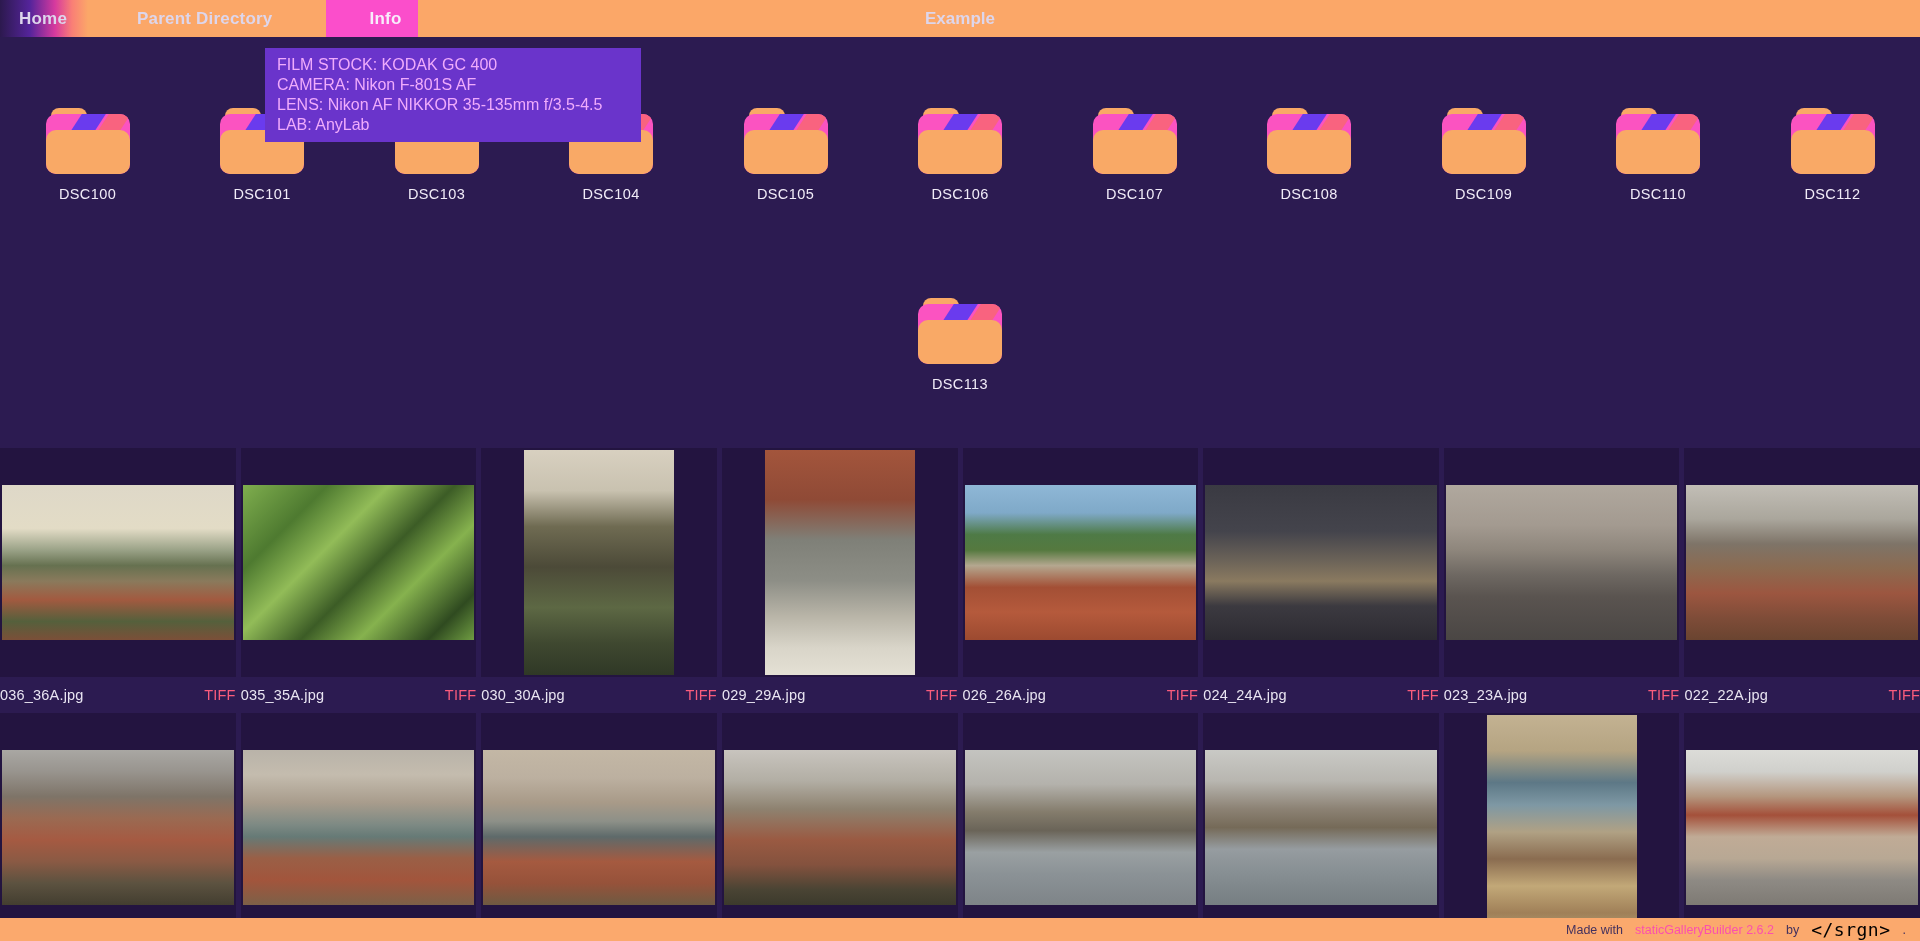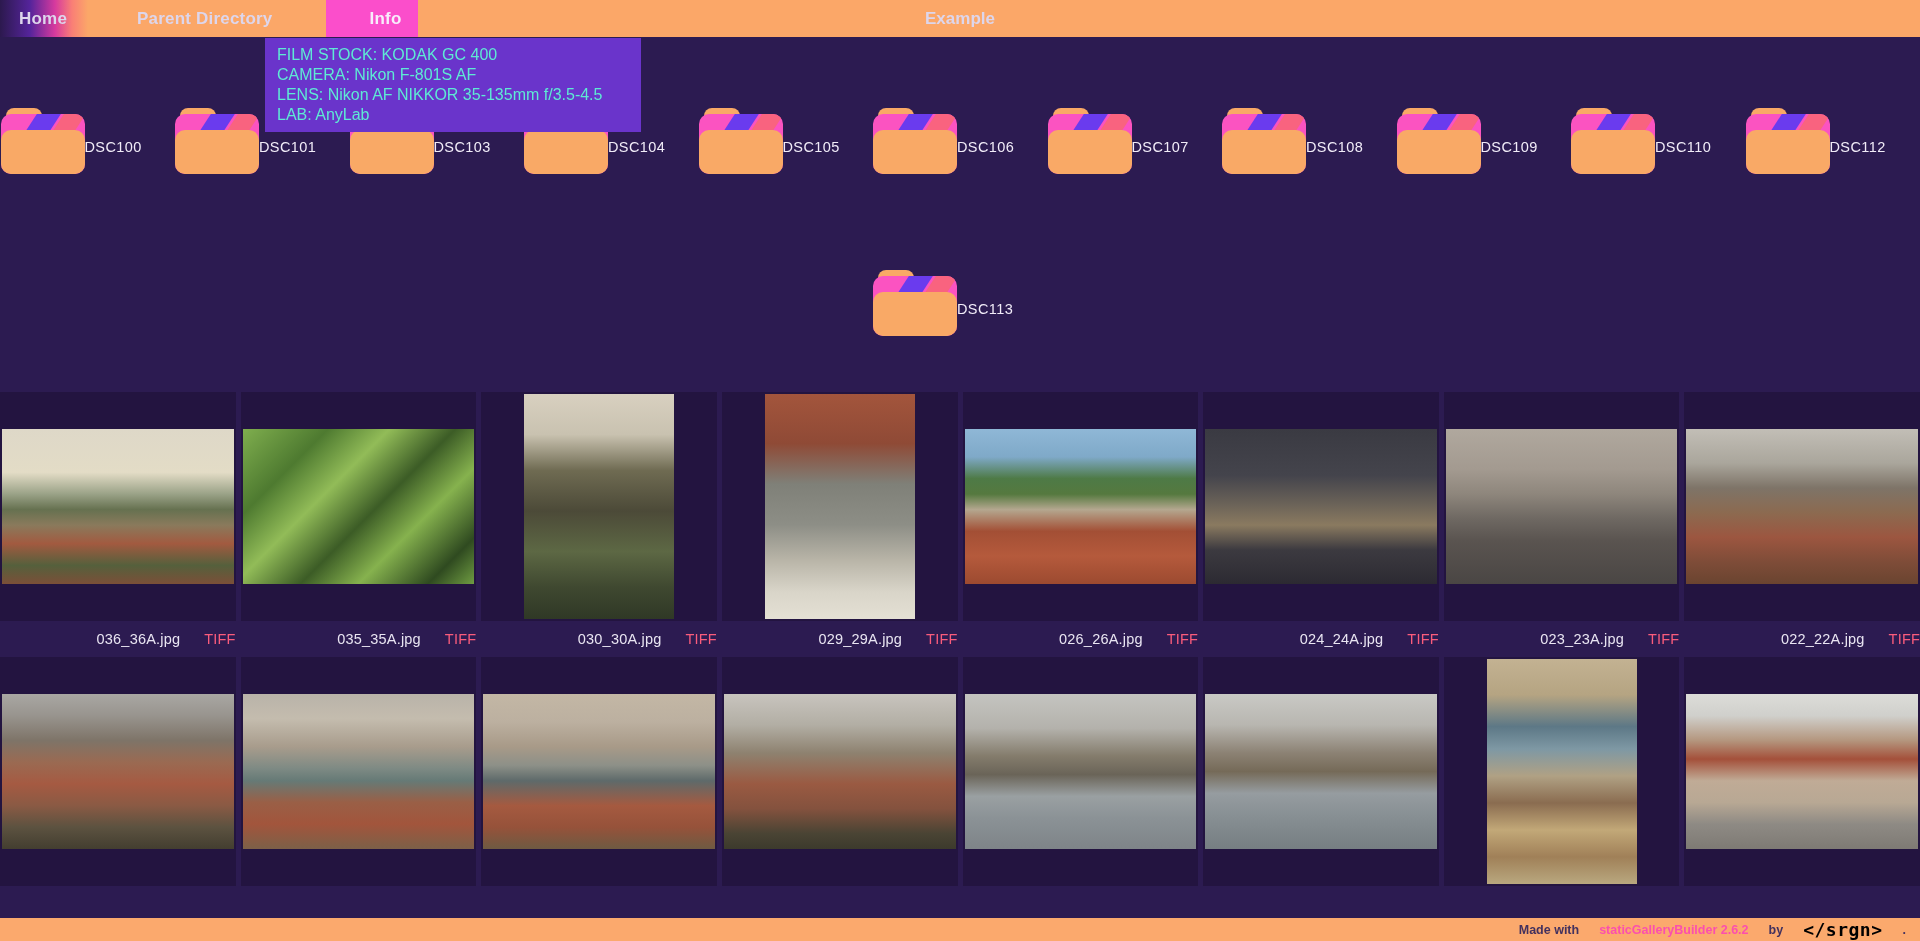--- a/index.html
+++ b/index.html
@@ -23,31 +23,31 @@
     cursor:pointer; white-space:nowrap;
   }
   .nav-item.active { background:#fb4ecb; color:#f8ecfb;padding-left:44px; }
   .nav-title {
     position:absolute; inset:0; display:flex; align-items:center; justify-content:center;
     font-weight:bold; font-size:17px; color:#ddd6ec; pointer-events:none;
   }
 
   
   .popup {
-    position:absolute; left:265px; top:38px; width:376px; z-index:10;
-    background:#6a34cb; color:#5eead4;
+    position:absolute; left:265px; top:48px; width:376px; z-index:10;
+    background:#6a34cb; color:#f0abfc;
     font-size:16px; line-height:20px; padding:7px 12px;
   }
 
   
   .folders {
     display:flex; flex-wrap:wrap; justify-content:space-evenly;
     row-gap:96px; padding-top:71px;
   }
-  .folder-item { width:174px; display:flex; flex-direction:row; align-items:center; cursor:pointer; }
+  .folder-item { width:174px; display:flex; flex-direction:column; align-items:center; cursor:pointer;justify-content:space-between; }
   .folder-icon { position:relative; width:84px; height:66px; }
   .fi-tab { position:absolute; top:0; left:5px; width:36px; height:16px; border-radius:8px 8px 0 0; background:#f9a966; }
   .fi-back { position:absolute; left:0; right:0; top:6px; bottom:0; background:#fb53c1; border-radius:10px; overflow:hidden; }
   .fi-stripe1 { position:absolute; top:0; left:30px; width:24px; height:18px; background:#6a3bee; transform:skewX(-33deg); }
   .fi-stripe2 { position:absolute; top:0; left:57px; width:22px; height:18px; background:#f9637f; transform:skewX(-33deg); }
   .fi-front { position:absolute; left:0; right:0; top:22px; bottom:0; background:#f9a966; border-radius:10px; }
   .folder-label { margin-top:12px; font-size:14.5px; color:#f1ecf8; letter-spacing:.4px; }
 
   
   .grid {
@@ -55,33 +55,33 @@
     display:grid; grid-template-columns:repeat(8,1fr); column-gap:5px;
   }
   .tile {
     height:229px; background:#231440;
     display:flex; align-items:center; justify-content:center;
     cursor:pointer; overflow:hidden;
   }
   .photo.landscape { width:calc(100% - 4px); height:155px; }
   .photo.portrait  { width:150px; height:225px; }
   .strip {
-    height:36px; display:flex; align-items:center; justify-content:flex-end;
-    gap:24px; font-size:14.5px; letter-spacing:.2px;
+    height:36px; display:flex; align-items:center; justify-content:space-between;
+    gap:18px; font-size:14.5px; letter-spacing:.2px;
   }
   .strip .name { color:#e9e5f2; cursor:pointer; }
   .strip .fmt  { color:#fa5c7c; cursor:pointer; }
 
   
   .footer {
     position:fixed; left:0; right:0; bottom:0; height:23px; z-index:20;
     background:#fba96d;
     display:flex; align-items:center; justify-content:flex-end;
-    padding-right:14px; gap:20px;
-    font-size:12.5px; font-weight:bold; color:#43315e;
+    padding-right:14px; gap:12px;
+    font-size:12.5px; font-weight:normal; color:#43315e;
   }
   .footer .link { color:#fb4fae; cursor:pointer; }
   .footer .logo { color:#000000; font-family:"DejaVu Sans Mono", monospace; font-size:18px; letter-spacing:.5px; }
 </style>
 </head>
 <body>
 
 <div class="navbar">
   <div style="display:flex;gap:36px;">
       <div class="nav-item">Home</div>

